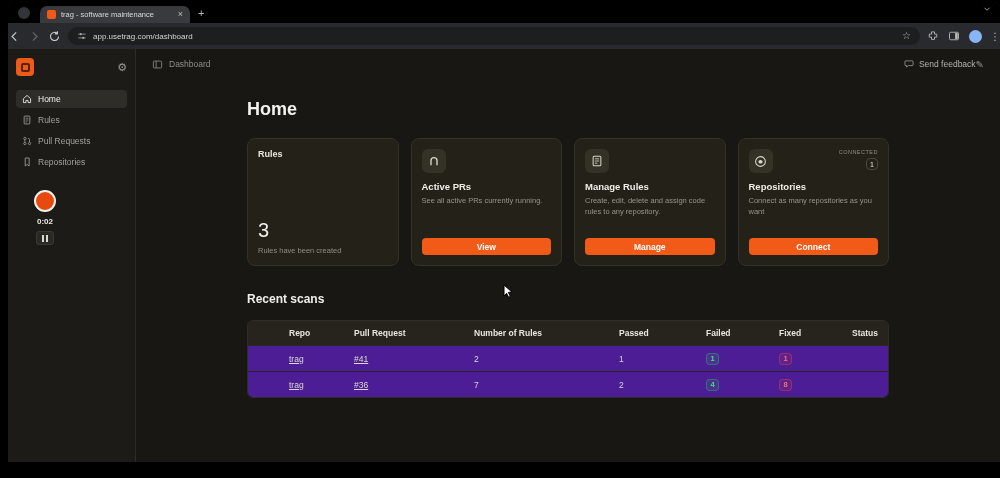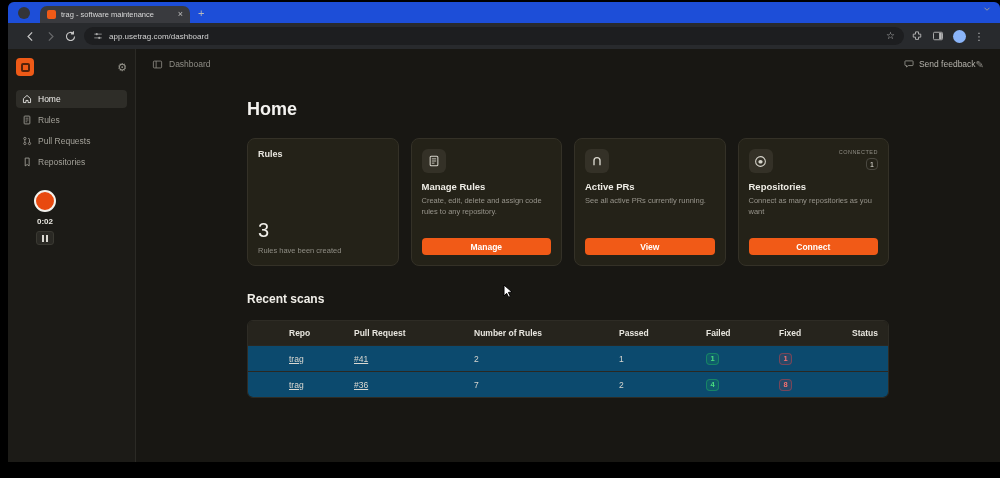--- a/index.html
+++ b/index.html
@@ -2,31 +2,31 @@
 <html><head>
 <meta charset="utf-8">
 <style>
   * { margin:0; padding:0; box-sizing:border-box; }
   html,body { width:1000px; height:478px; background:#000; overflow:hidden;
               font-family:"Liberation Sans", sans-serif; }
   .window { position:absolute; left:8px; top:2px; width:992px; height:460px;
             display:flex; flex-direction:column; background:#181713; border-radius:6px 6px 0 0; overflow:hidden; }
 
   
-  .tabstrip { height:21px; background:#1d4ed8; display:flex; align-items:flex-end; padding:0 8px; flex:none; }
+  .tabstrip { height:21px; background:#000000; display:flex; align-items:flex-end; padding:0 8px; flex:none; }
   .tabsearch { width:12px; height:12px; border-radius:50%; background:#333438; margin:0 10px 4px 2px; flex:none; }
   .tab { width:150px; height:17px; background:#393a3e; border-radius:7px 7px 0 0; display:flex; align-items:center;
          gap:5px; padding:0 7px; color:#d9d9d9; }
   .favicon { width:9px; height:9px; background:#f05a17; border-radius:2px; flex:none; }
   .tab-title { font-size:7.5px; white-space:nowrap; overflow:hidden; text-overflow:ellipsis; flex:1; }
   .tab-close { font-size:9px; color:#bdbdbd; line-height:1; cursor:pointer; }
   .newtab { color:#b9b9b9; font-size:11px; margin:0 0 4px 8px; cursor:pointer; }
   .strip-right { margin-left:auto; margin-bottom:5px; color:#9a9a9a; }
 
-  .toolbar { height:26px; background:#282a2d; display:flex; align-items:center; gap:7px; padding:0 16px; flex:none; }
+  .toolbar { height:26px; background:#282a2d; display:flex; align-items:center; gap:7px; padding:0 0; flex:none; }
   .nav-ic { width:13px; height:13px; flex:none; cursor:pointer; }
   .nav-ic svg { display:block; }
   .urlpill { flex:1; height:18px; background:#1d1e20; border-radius:9px; display:flex; align-items:center;
              gap:6px; padding:0 9px; }
   .url-text { font-size:8px; color:#d3d3d3; }
   .pill-star { margin-left:auto; color:#bdbdbd; font-size:10px; line-height:1; cursor:pointer; }
   .tb-right { display:flex; align-items:center; gap:8px; }
   .avatar { width:13px; height:13px; border-radius:50%; background:#8ab4f8; cursor:pointer; }
   .kebab { color:#bdbdbd; font-size:10px; cursor:pointer; }
 
@@ -77,21 +77,21 @@
   .conn-label { font-size:5.5px; letter-spacing:.5px; color:#8f8d84; }
   .conn-badge { min-width:12px; height:12px; border:1px solid #4a4840; border-radius:4px; color:#e8e6df;
                 font-size:7px; display:flex; align-items:center; justify-content:center; margin-top:3px; padding:0 2px; }
 
   h2.section-title { font-size:12px; font-weight:bold; color:#f0eee8; margin:26px 0 14px; }
 
   .table { border:1px solid #2e2c25; border-radius:6px; overflow:hidden; }
   .thead, .trow { display:flex; align-items:center;padding-left:28px; }
   .thead { background:#26241d; height:24px; }
   .thead .cell { font-size:8.5px; font-weight:bold; color:#e8e6df; }
-  .trow { height:26px; border-top:1px solid #2a2822; background:#0c4a6e; }
+  .trow { height:26px; border-top:1px solid #2a2822; background:#4c1d95; }
   .trow .cell { font-size:8.5px; color:#d9d7d0; }
   .cell { padding-left:13px; flex:none; }
   .c1{width:65px;} .c2{width:120px;} .c3{width:145px;} .c4{width:87px;} .c5{width:73px;} .c6{width:73px;} .c7{flex:1;}
   .link { text-decoration:underline; cursor:pointer; color:#dbd9d2; }
   .badge { display:inline-flex; align-items:center; justify-content:center; min-width:13px; height:12px;
            padding:0 3px; border-radius:4px; font-size:7.5px; font-weight:bold; }
   .badge.green { background:rgba(34,197,94,.14); border:1px solid rgba(34,197,94,.4); color:#4ade80; }
   .badge.red { background:rgba(239,68,68,.12); border:1px solid rgba(239,68,68,.4); color:#f87171; }
   .dot { width:7px; height:7px; border-radius:50%; background:#2fc060; }
 
@@ -233,38 +233,38 @@
 
           <div class="card">
             <div class="card-label">Rules</div>
             <div class="big-number">3</div>
             <div class="card-caption">Rules have been created</div>
           </div>
 
           <div class="card">
             <div class="icon-box">
               <svg width="12" height="12" viewBox="0 0 14 14">
+                  <path d="M3.5 12V6.5a3.5 3.5 0 0 1 7 0V12" fill="none" stroke="#d8d6cd" stroke-width="1.6"></path>
+                </svg>
+            </div>
+            <div class="card-title">Active PRs</div>
+            <div class="card-desc">See all active PRs currently running.</div>
+            <button class="card-btn">View</button>
+          </div>
+
+          <div class="card">
+            <div class="icon-box">
+              <svg width="12" height="12" viewBox="0 0 14 14">
                   <rect x="2.5" y="1.5" width="9" height="11" rx="1.2" fill="none" stroke="#d8d6cd" stroke-width="1.2"></rect>
                   <path d="M4.5 4.5h5M4.5 7h5M4.5 9.5h3" stroke="#d8d6cd" stroke-width="1"></path>
                 </svg>
             </div>
             <div class="card-title">Manage Rules</div>
             <div class="card-desc">Create, edit, delete and assign code rules to any repository.</div>
             <button class="card-btn">Manage</button>
-          </div>
-
-          <div class="card">
-            <div class="icon-box">
-              <svg width="12" height="12" viewBox="0 0 14 14">
-                  <path d="M3.5 12V6.5a3.5 3.5 0 0 1 7 0V12" fill="none" stroke="#d8d6cd" stroke-width="1.6"></path>
-                </svg>
-            </div>
-            <div class="card-title">Active PRs</div>
-            <div class="card-desc">See all active PRs currently running.</div>
-            <button class="card-btn">View</button>
           </div>
 
           <div class="card">
             <div class="repo-head">
               <div class="icon-box">
                 <svg width="13" height="13" viewBox="0 0 16 16">
                     <circle cx="8" cy="8" r="6" fill="none" stroke="#d8d6cd" stroke-width="1.3"></circle>
                     <path d="M8 10.5c-1.6 0-2.6-1-2.6-2.2S6.4 6 8 6s2.6 1.1 2.6 2.3-1 2.2-2.6 2.2z" fill="#d8d6cd"></path>
                   </svg>
               </div>

